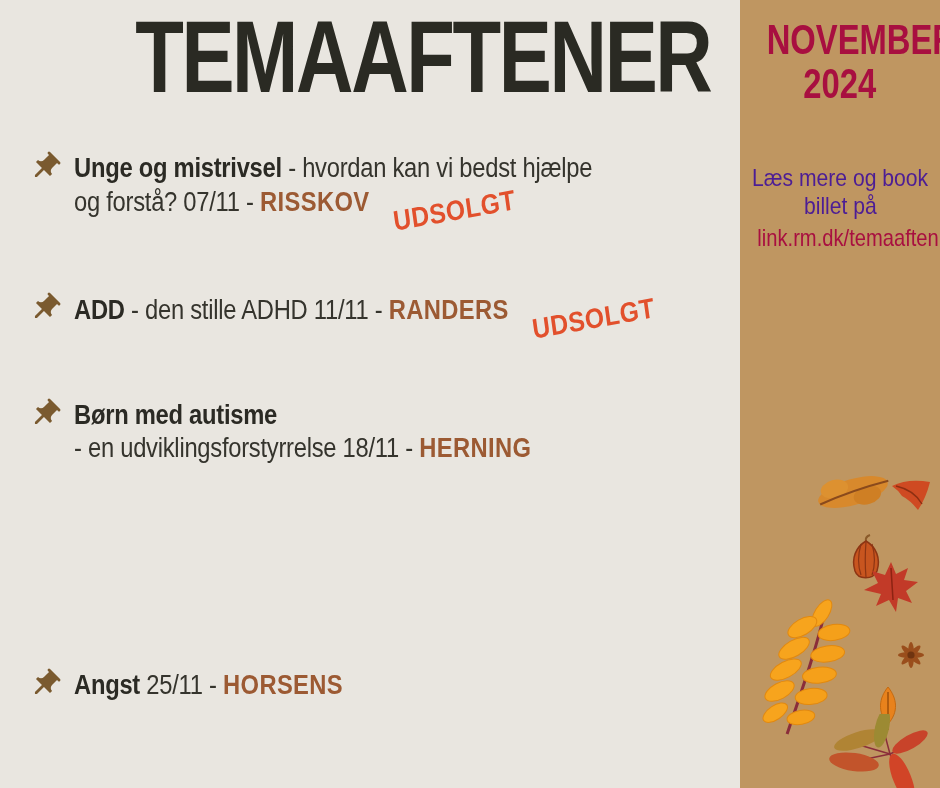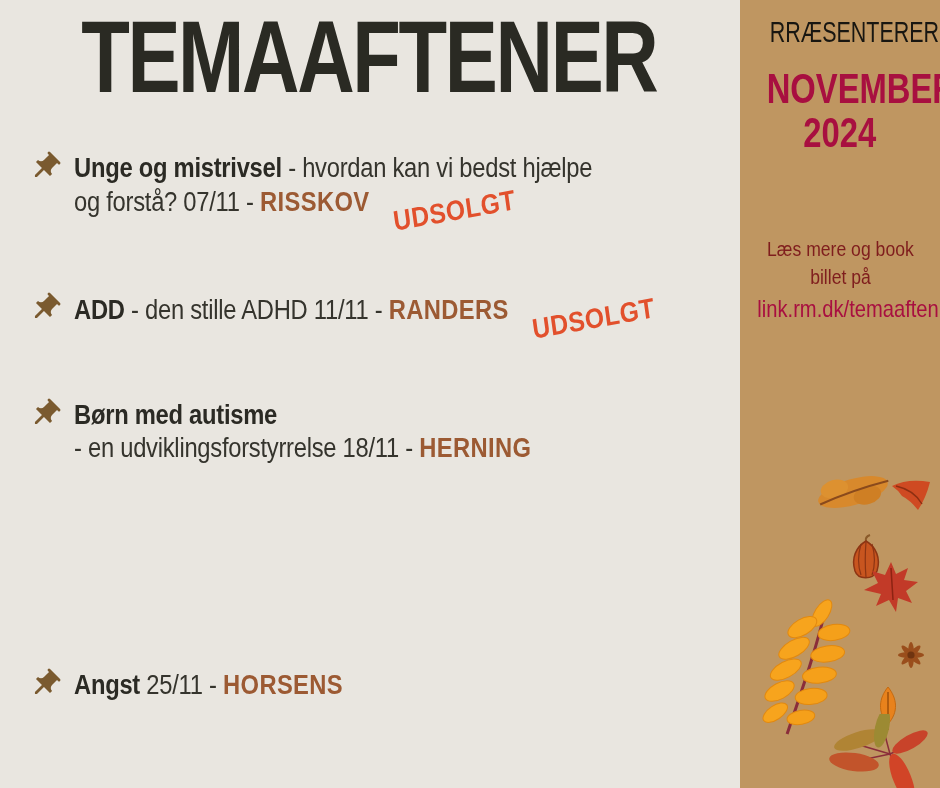--- a/index.html
+++ b/index.html
@@ -3,21 +3,21 @@
 <meta charset="utf-8">
 <style>
   html,body { margin:0; padding:0; background:#ffffff; }
   .poster {
     position:relative; width:940px; height:788px; overflow:hidden;
     background:#e9e6e0;
     font-family:"Liberation Sans", sans-serif;
   }
   
   .title {
-    position:absolute; top:4px; left:0; width:792px; text-align:left;
+    position:absolute; top:4px; left:0; width:792px; text-align:right;
   }
   .title .cond {
     display:inline-block; font-size:102px; line-height:1.04; font-weight:bold;
     letter-spacing:-3px; color:#2a2a23;
     transform:scaleX(0.78); transform-origin:center top; white-space:nowrap;
   }
   .event { position:absolute; left:28px; display:flex; align-items:flex-start; }
   .pin { width:34px; height:34px; flex:0 0 34px; margin-right:12px; margin-top:-2px; }
   .etext {
     font-size:27px; line-height:33px; color:#35342d; letter-spacing:-0.3px;
@@ -34,21 +34,21 @@
   .sidebar {
     position:absolute; top:0; left:740px; width:200px; height:788px;
     background:#bf9661; text-align:center; overflow:hidden;
   }
   .org { margin-top:24px; font-size:40px; line-height:45px; font-weight:bold; color:#a80f40; }
   .org span { display:inline-block; transform:scaleX(0.75); transform-origin:center; white-space:nowrap; }
   .presents { margin-top:16px; font-size:29px; line-height:33px; color:#181611; }
   .presents span { display:inline-block; transform:scaleX(0.74); transform-origin:center; white-space:nowrap; }
   .monthyear { margin-top:18px; font-size:42px; line-height:44px; font-weight:bold; color:#a80f40; }
   .monthyear span { display:inline-block; transform:scaleX(0.78); transform-origin:center; white-space:nowrap; }
-  .cta { margin-top:80px; font-size:20px; line-height:28px; color:#7f1d1d; }
+  .cta { margin-top:58px; font-size:24px; line-height:28px; color:#4c1d95; }
   .cta span { display:inline-block; transform:scaleX(0.88); transform-origin:center; white-space:nowrap; }
   .weblink { margin-top:4px; font-size:24px; line-height:28px; color:#a80f40; cursor:pointer;text-decoration:underline; }
   .weblink span { display:inline-block; transform:scaleX(0.84); transform-origin:center; white-space:nowrap; }
   .leaf { position:absolute; }
 </style>
 </head>
 <body>
 
 <div class="poster">
 
@@ -97,23 +97,20 @@
       <svg viewBox="0 0 24 24" width="34" height="34">
           <path transform="rotate(45 12 12)" fill="#7a5a2f" d="M16 9V4h1a1 1 0 0 0 0-2H7a1 1 0 0 0 0 2h1v5c0 1.66-1.34 3-3 3v2h5.97v7l1 1 1-1v-7H19v-2c-1.66 0-3-1.34-3-3z"></path>
         </svg>
     </span>
     <div class="etext">
       <b class="t">Angst</b><span> 25/11 - </span><b class="loc">HORSENS</b>
     </div>
   </div>
 
   <div class="sidebar">
-    <div class="presents">
-      <span>RRÆSENTERER</span>
-    </div>
     <div class="monthyear">
       <span>NOVEMBER</span><br>
       <span>2024</span>
     </div>
     <div class="cta">
       <span>Læs mere og book</span><br>
       <span>billet på</span>
     </div>
     <div class="weblink">
       <span>link.rm.dk/temaaften</span>

